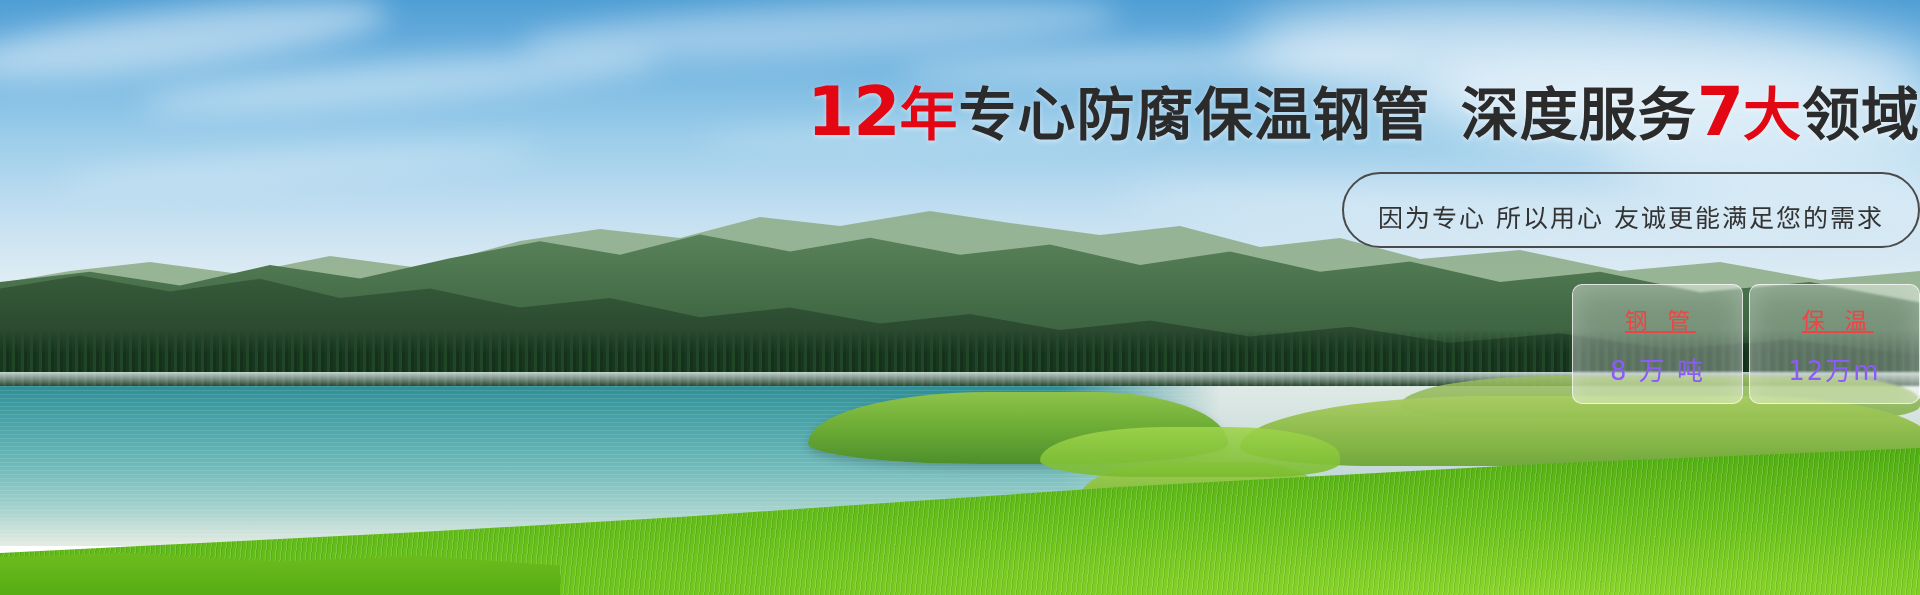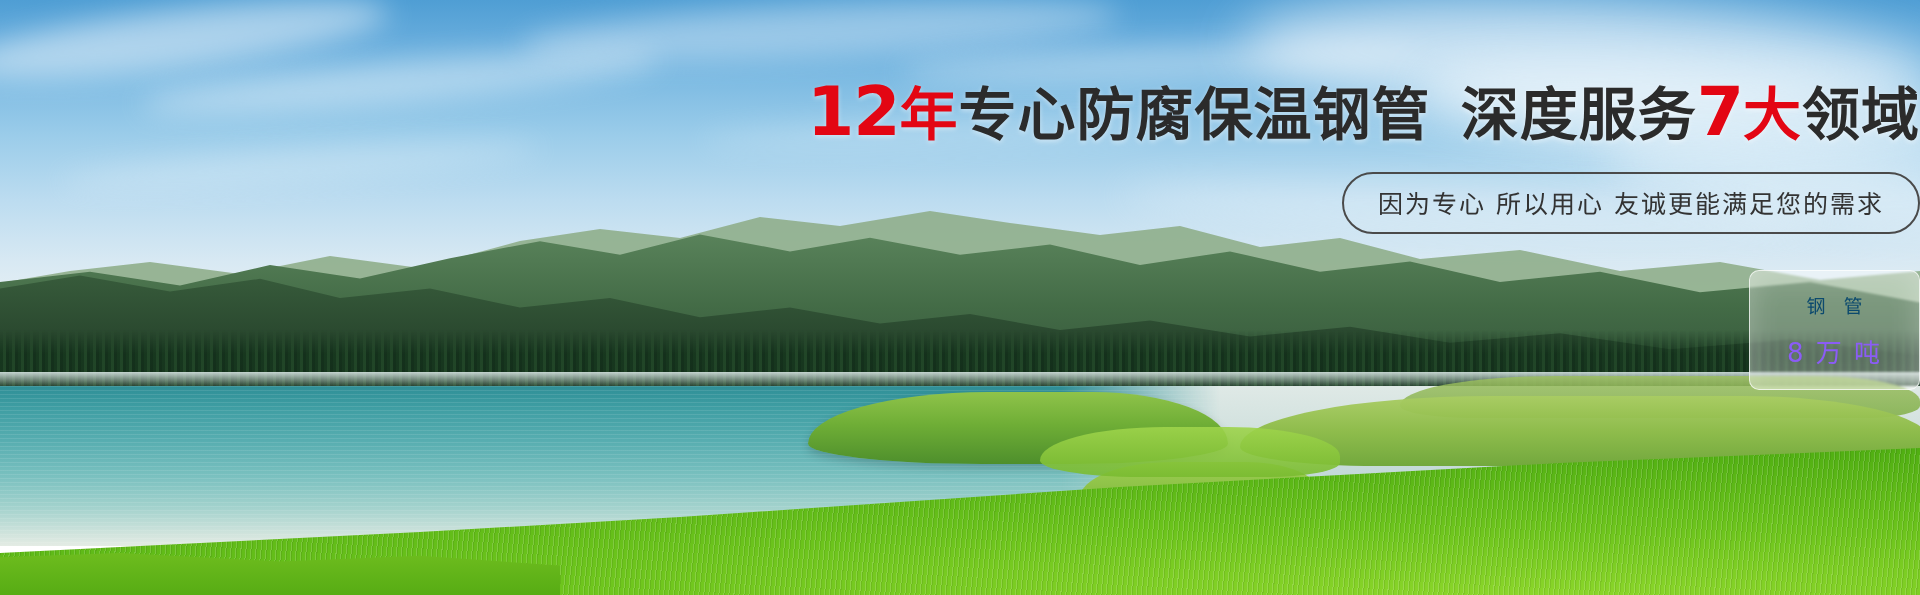--- a/index.html
+++ b/index.html
@@ -177,21 +177,21 @@
     white-space:nowrap;
     text-shadow:0 2px 5px rgba(255,255,255,.45);
   }
   .headline .red{color:#e30613;font-weight:700;}
   .headline .num{font-size:68px;letter-spacing:-1px;}
   .headline .gap{display:inline-block;width:30px;}
 
   .subtitle{
     margin-top:26px;
     display:inline-block;
-    padding:10px 34px 12px;
+    padding:24px 34px 12px;
     border:2px solid #4a4a4a;
     border-radius:40px;
     font-family:"DejaVu Sans","Liberation Sans",sans-serif;
     font-size:25px;font-weight:400;letter-spacing:2px;
     color:#333;
     background:rgba(255,255,255,.06);
     white-space:nowrap;
   }
 
   
@@ -206,22 +206,22 @@
     border-radius:10px;
     background:rgba(255,255,255,.30);
     backdrop-filter:blur(1px);
     display:flex;flex-direction:column;
     align-items:center;justify-content:center;
     gap:14px;
     box-shadow:inset 0 0 30px rgba(255,255,255,.25);
   }
   .card-title{
     font-family:"DejaVu Sans","Liberation Sans",sans-serif;
-    font-size:19px;font-weight:400;letter-spacing:6px;
-    color:#0c4a6e;text-indent:6px;
+    font-size:23px;font-weight:400;letter-spacing:6px;
+    color:#ef4444;text-indent:6px;text-decoration:underline;
   }
   .card-value{
     font-family:"DejaVu Sans","Liberation Sans",sans-serif;
     font-size:26px;font-weight:400;letter-spacing:2px;
     color:#8b5cf6;white-space:nowrap;
   }
   .card-value sup{font-size:15px;vertical-align:super;letter-spacing:0;}
 </style>
 </head>
 <body>
@@ -272,16 +272,20 @@
     <div class="subtitle">因为专心 所以用心 友诚更能满足您的需求</div>
 
     <div class="cards">
 
       <div class="card">
         <div class="card-title">钢 管</div>
         <div class="card-value"><span>8 万 吨</span></div>
       </div>
 
 
+      <div class="card">
+        <div class="card-title">保 温</div>
+        <div class="card-value"><span>12万m</span></div>
+      </div>
 
     </div>
   </div>
 </div>
 
 </body></html>

